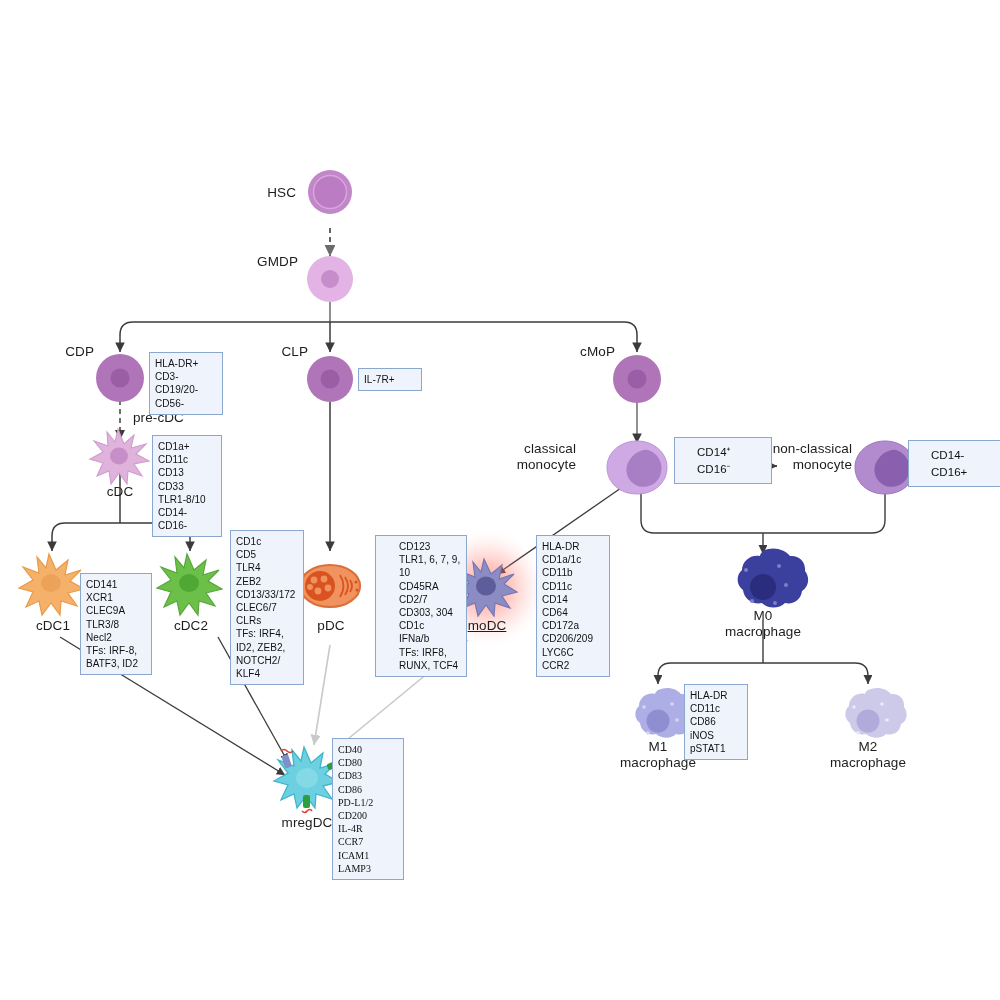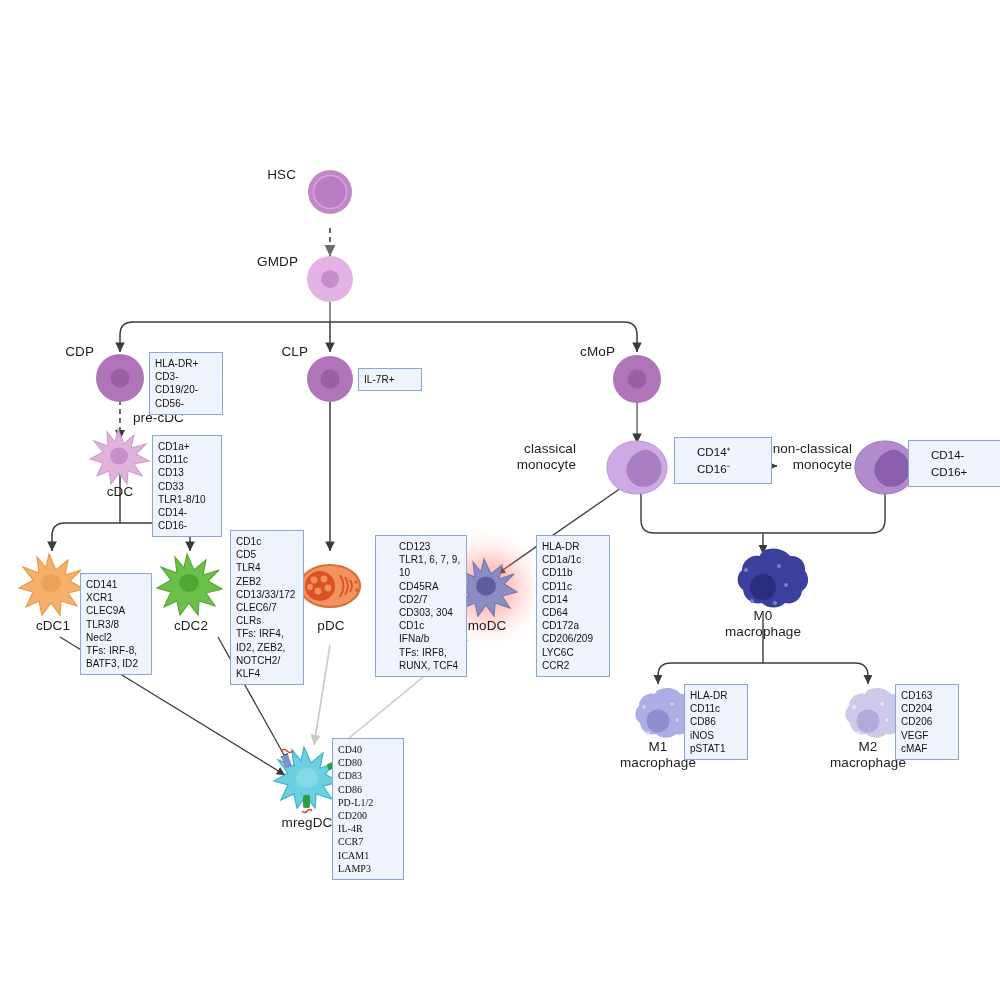--- a/index.html
+++ b/index.html
@@ -220,31 +220,31 @@
                c-1,8 -8,12 -15,10 c-5,5 -14,5 -20,0 c-8,2 -15,-3 -16,-11
                c-6,-4 -6,-13 -1,-17 c0,-8 8,-14 16,-12 c0,-2 2,-3 3,-4 z" fill="#cdc9e8"></path>
       <circle cx="868" cy="721" r="11.5" fill="#b1abdb"></circle>
       <circle cx="854" cy="707" r="1.8" fill="#eceaf7"></circle>
       <circle cx="882" cy="704" r="1.8" fill="#eceaf7"></circle>
       <circle cx="887" cy="720" r="1.8" fill="#eceaf7"></circle>
       <circle cx="858" cy="733" r="1.8" fill="#eceaf7"></circle>
     </g>
   </svg>
 
-  <div class="lbl r" style="left:296px;top:167px;">HSC</div>
+  <div class="lbl r" style="left:296px;top:185px;">HSC</div>
   <div class="lbl r" style="left:298px;top:254px;">GMDP</div>
   <div class="lbl r" style="left:94px;top:344px;">CDP</div>
   <div class="lbl" style="left:133px;top:410px;">pre-cDC</div>
   <div class="lbl c" style="left:120px;top:484px;">cDC</div>
   <div class="lbl r" style="left:308px;top:344px;">CLP</div>
   <div class="lbl r" style="left:615px;top:344px;">cMoP</div>
   <div class="lbl c" style="left:53px;top:618px;">cDC1</div>
   <div class="lbl c" style="left:191px;top:618px;">cDC2</div>
   <div class="lbl c" style="left:331px;top:618px;">pDC</div>
-  <div class="lbl c" style="left:487px;top:618px;">moDC</div>
+  <div class="lbl c" style="left:487px;top:618px;text-decoration:underline;">moDC</div>
   <div class="lbl c" style="left:307px;top:815px;">mregDC</div>
   <div class="lbl r" style="left:576px;top:441px;">classical
 monocyte</div>
   <div class="lbl r" style="left:852px;top:441px;">non-classical
 monocyte</div>
   <div class="lbl c" style="left:763px;top:608px;">M0
 macrophage</div>
   <div class="lbl c" style="left:658px;top:739px;">M1
 macrophage</div>
   <div class="lbl c" style="left:868px;top:739px;">M2
@@ -312,19 +312,14 @@
 LAMP3</div>
   <div class="mbox big" style="left:674px;top:437px;width:52px;">CD14⁺
 CD16⁻</div>
   <div class="mbox big" style="left:908px;top:440px;width:54px;">CD14-
 CD16+</div>
   <div class="mbox" style="left:684px;top:684px;width:52px;">HLA-DR
 CD11c
 CD86
 iNOS
 pSTAT1</div>
-  <div class="mbox" style="left:895px;top:684px;width:52px;">CD163
-CD204
-CD206
-VEGF
-cMAF</div>
 
 </div>
 
 </body></html>

